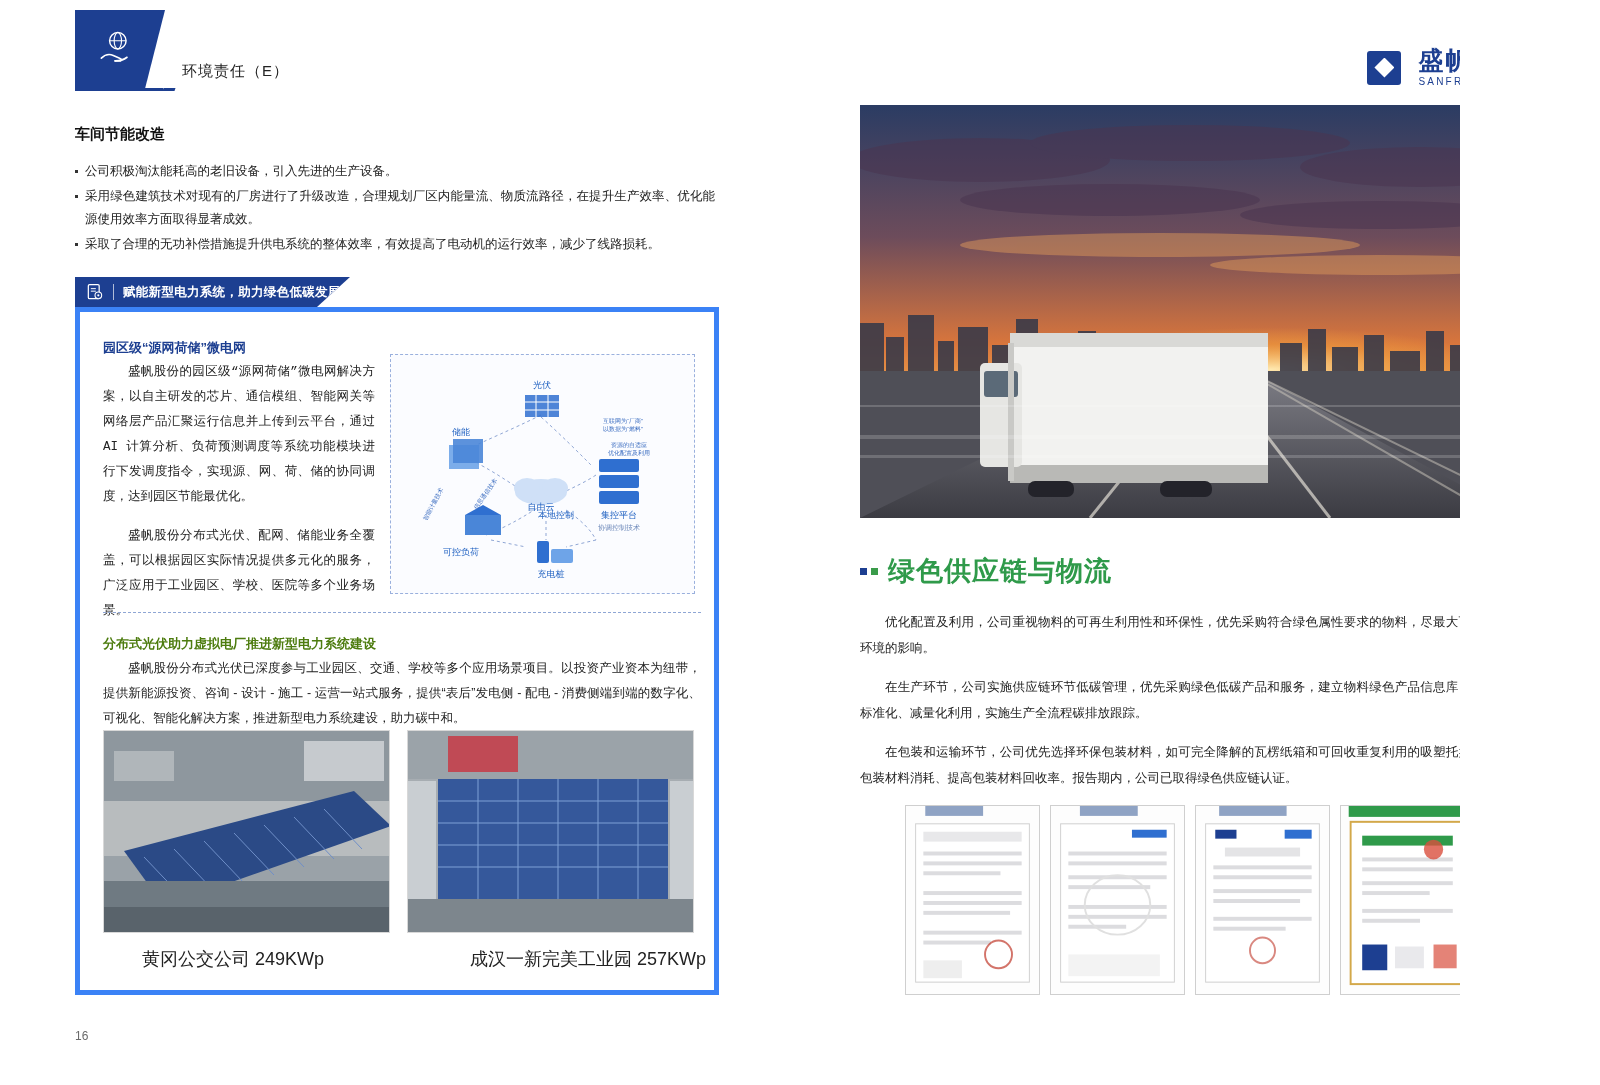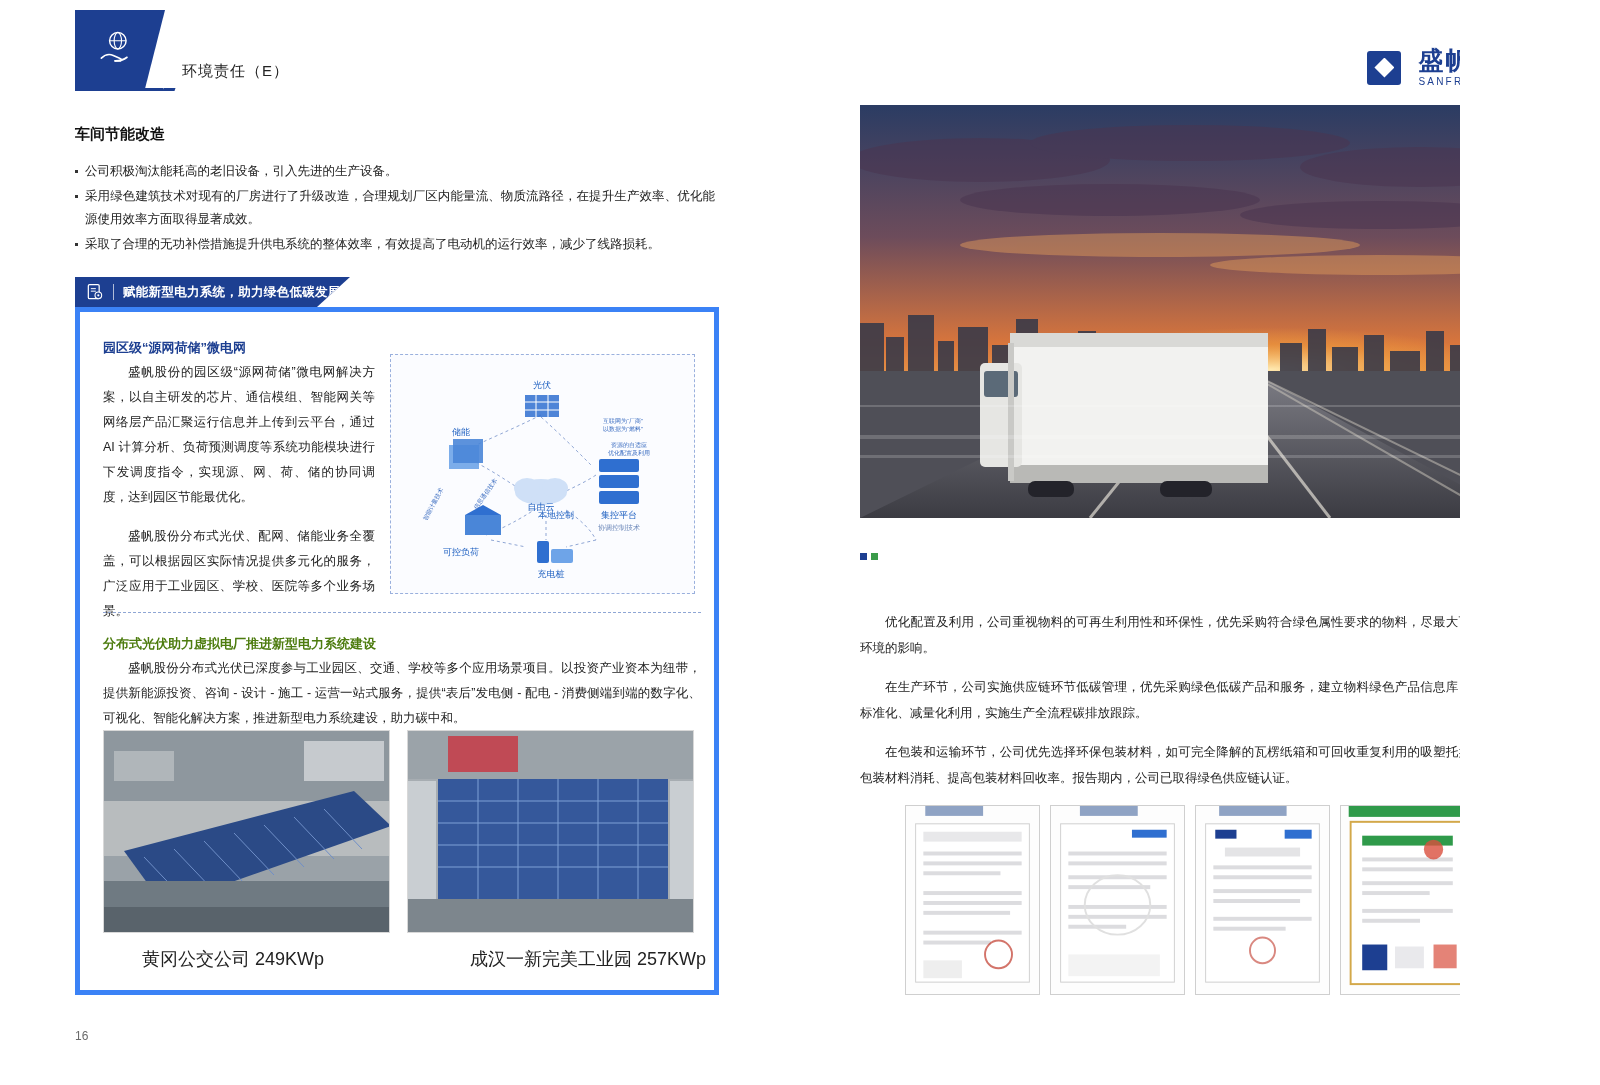--- a/index.html
+++ b/index.html
@@ -135,20 +135,21 @@
     width: 644px; height: 688px;
     border: 5px solid #3b82f6;
   }
   .box-h3 {
     position: absolute; left: 23px; top: 27px;
     font-size: 13px; font-weight: bold; color: #1d3f91;
   }
   .para {
     font-size: 12.5px; color: #222; line-height: 2.0; text-align: justify;
     text-indent: 25px;
+    font-family: Liberation Mono, monospace;
   }
   .col-left {
     position: absolute; left: 23px; top: 48px; width: 272px;
   }
   .col-left .para + .para { margin-top: 14px; }
 
   .diagram {
     position: absolute; left: 310px; top: 42px;
     width: 305px; height: 240px;
     border: 1px dashed #9ab0dd;
@@ -500,20 +501,21 @@
           <rect x="0" y="330" width="662" height="4"></rect>
           <rect x="0" y="350" width="662" height="3"></rect>
           <rect x="0" y="300" width="662" height="2"></rect>
         </g>
       </svg>
     </div>
 
     <div class="green-head">
       <div class="sq"></div>
       <div class="sq2"></div>
+      <div class="t">绿色供应链与物流</div>
     </div>
 
     <div class="rp-para" style="top:610px;">优化配置及利用，公司重视物料的可再生利用性和环保性，优先采购符合绿色属性要求的物料，尽最大可能减少对环境的影响。</div>
     <div class="rp-para" style="top:675px;">在生产环节，公司实施供应链环节低碳管理，优先采购绿色低碳产品和服务，建立物料绿色产品信息库，推行资源标准化、减量化利用，实施生产全流程碳排放跟踪。</div>
     <div class="rp-para" style="top:740px;">在包装和运输环节，公司优先选择环保包装材料，如可完全降解的瓦楞纸箱和可回收重复利用的吸塑托盘，以降低包装材料消耗、提高包装材料回收率。报告期内，公司已取得绿色供应链认证。</div>
 
     <div class="certs">
       <div class="cert">
         <svg viewBox="0 0 138 190" width="100%" height="100%" preserveAspectRatio="none">
           <rect width="138" height="190" fill="#fdfdfd"></rect>

